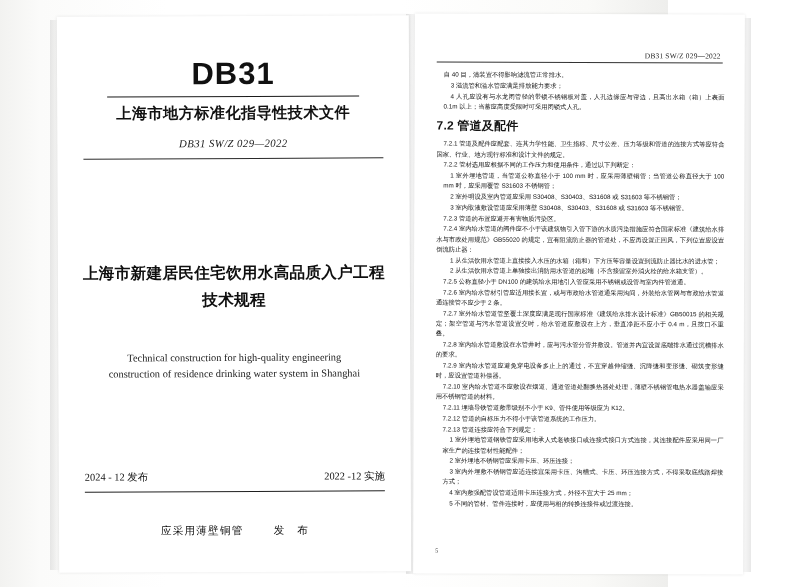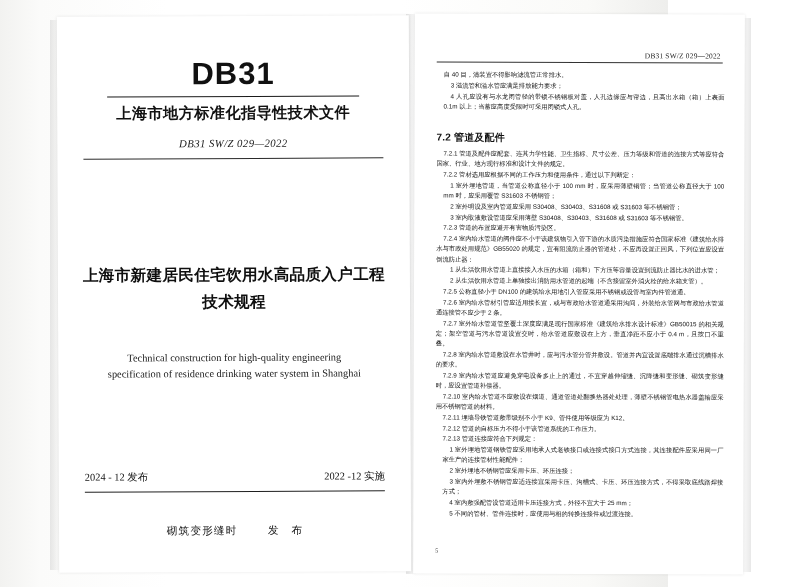--- a/index.html
+++ b/index.html
@@ -77,21 +77,21 @@
     color: #1a1a1a;
   }
   .cover-rule-mid {
     width: 300px;
     margin: 9px auto 0 auto;
     border-top: 1px solid #2a2a2a;
   }
   .cover-main-title {
     margin: 102px 22px 0 22px;
     text-align: center;
-    font-family: Liberation Serif, serif;
+    font-family: Liberation Mono, monospace;
     font-weight: bold;
     font-size: 15.6px;
     line-height: 1.75;
     letter-spacing: 0.3px;
     color: #0f0f0f;
   }
   .cover-en-title {
     margin: 34px 34px 0 34px;
     text-align: center;
     font-family: "Liberation Serif", serif;
@@ -172,22 +172,22 @@
     line-height: 1.62;
     color: #141414;
     text-align: justify;
   }
   .rp-body p {
     margin: 0 0 0.6px 0;
   }
   .rp-body p.ind1 { text-indent: 7px; }
   .rp-body p.ind2 { padding-left: 7px; text-indent: 7px; }
   .rp-body h3 {
-    margin: 18px 0 3px 0;
-    font-size: 10px;
+    margin: 5px 0 3px 0;
+    font-size: 12px;
     font-weight: bold;
     letter-spacing: 0.2px;
   }
   .rp-footer {
     position: absolute;
     bottom: 20px;
     left: 22px;
     font-family: "Liberation Serif", serif;
     font-size: 6px;
     color: #333;
@@ -236,30 +236,30 @@
       <div class="cover-code">DB31 SW/Z  029—2022</div>
       <div class="cover-rule-mid"></div>
 
       <div class="cover-main-title">
         <div>上海市新建居民住宅饮用水高品质入户工程</div>
         <div>技术规程</div>
       </div>
 
       <div class="cover-en-title">
         <div>Technical construction for high-quality engineering</div>
-        <div>specification of residence drinking water system in Shanghai</div>
+        <div>construction of residence drinking water system in Shanghai</div>
       </div>
 
       <div class="cover-dates">
         <span>2024 - 12 发布</span>
         <span>2022 -12 实施</span>
       </div>
       <div class="cover-rule-bottom"></div>
       <div class="cover-issuer">
-        <span>砌筑变形缝时</span>
+        <span>应采用薄壁铜管</span>
         <span class="gap"></span>
         <span>发　布</span>
       </div>
     </div>
   </div>
 
   <div class="right-page">
     <div class="rp-header">DB31 SW/Z 029—2022</div>
     <div class="rp-header-rule"></div>
     <div class="rp-body" id="rp-body">

